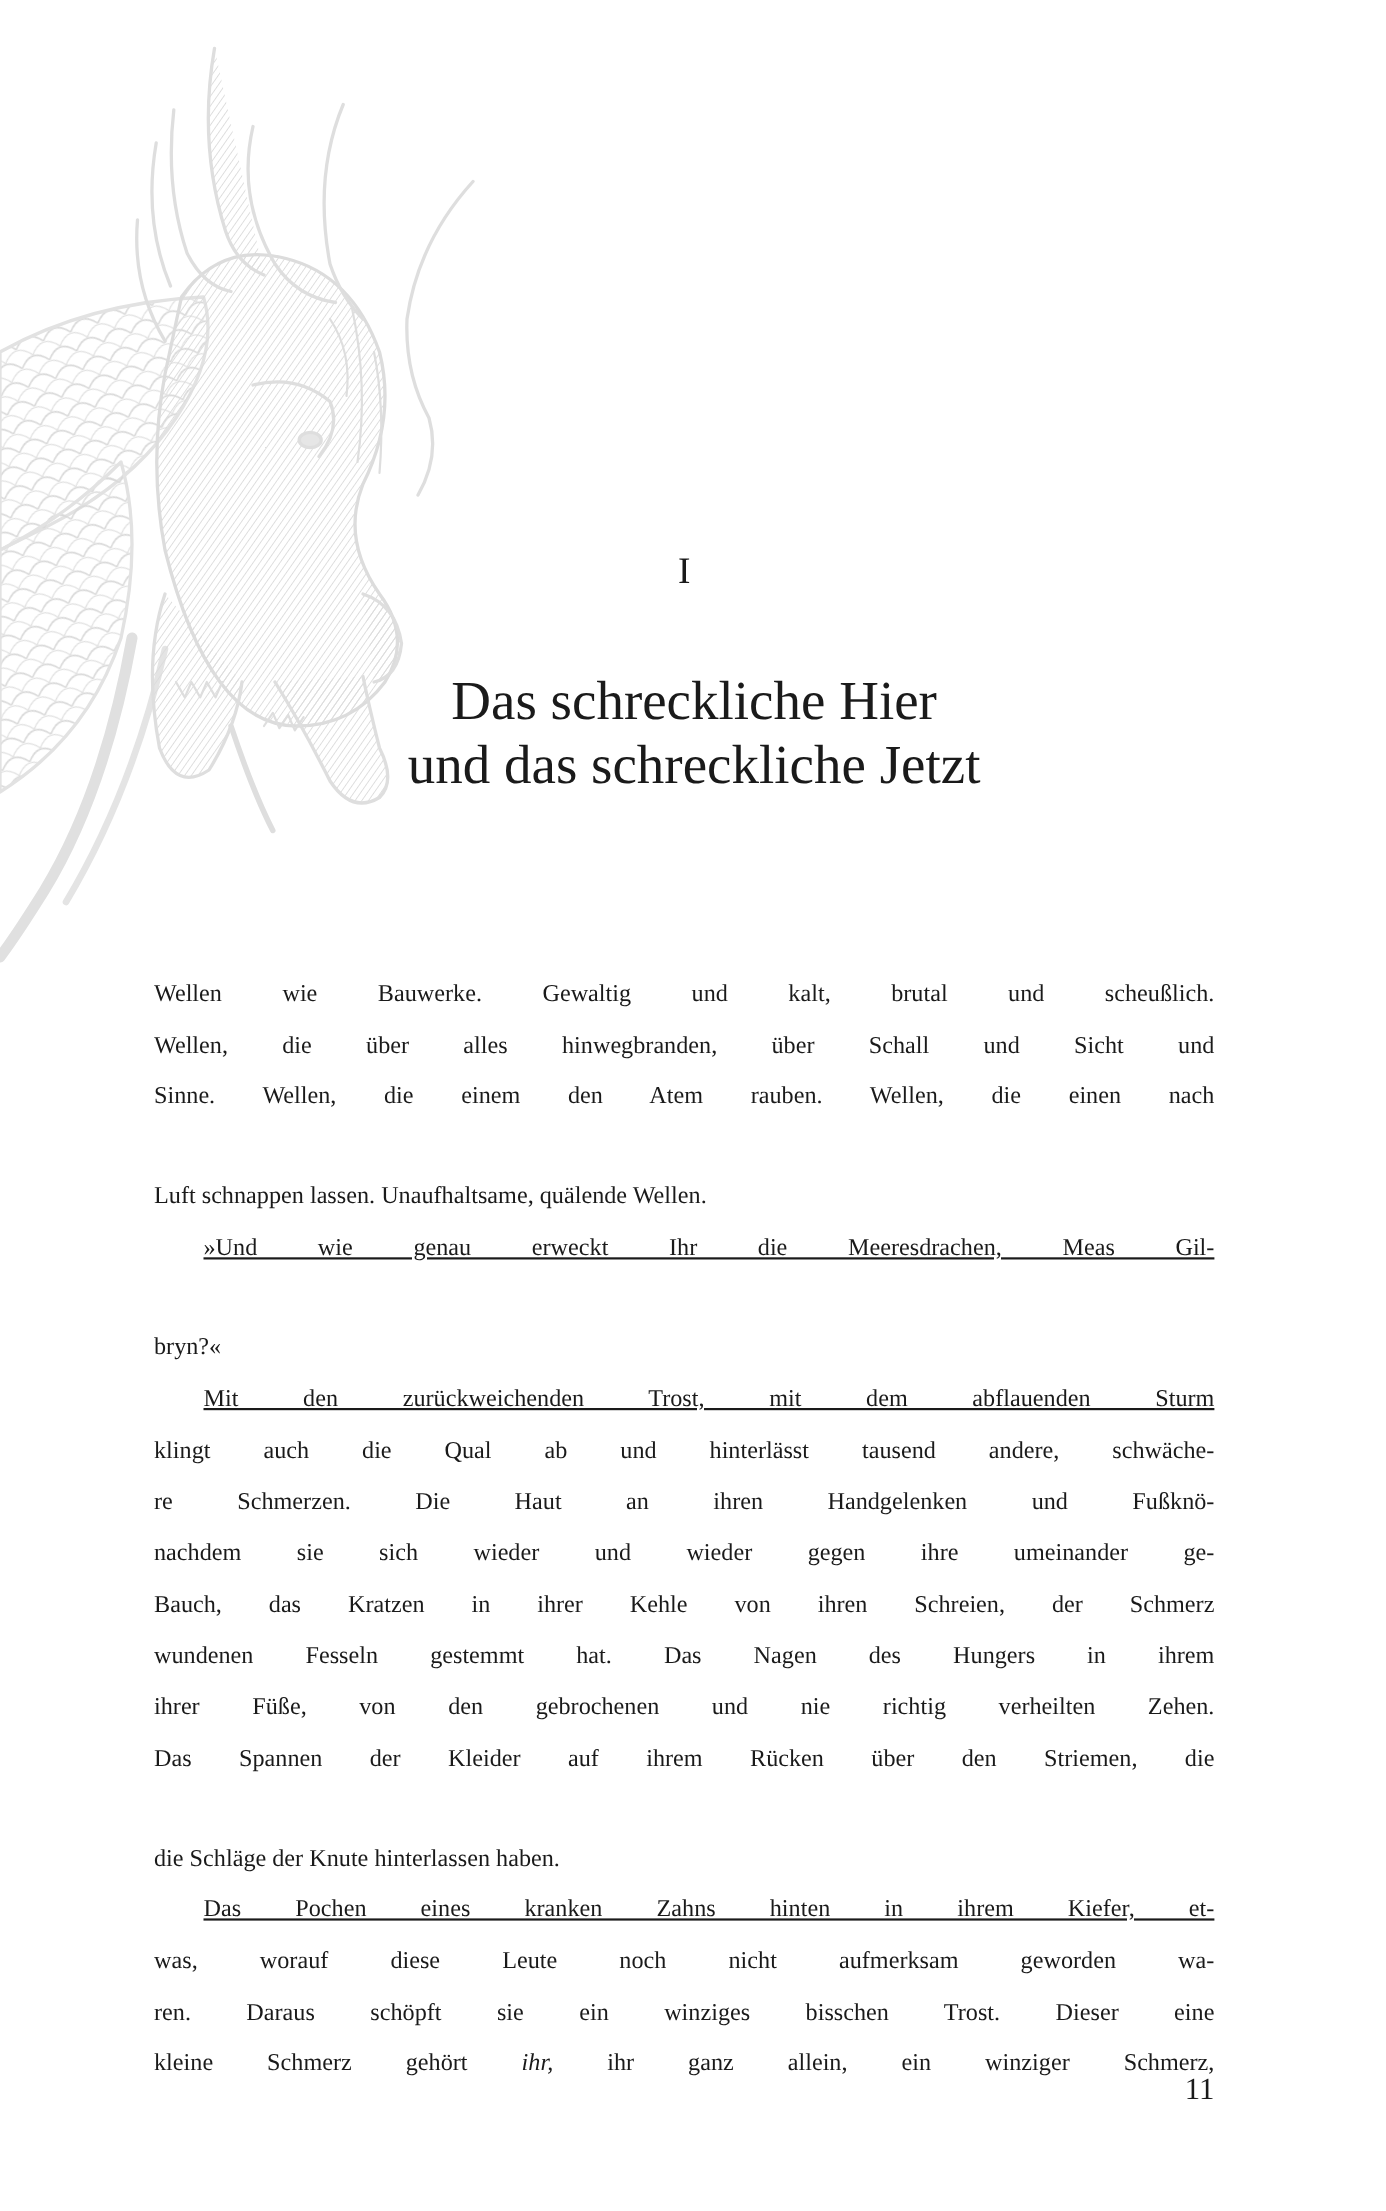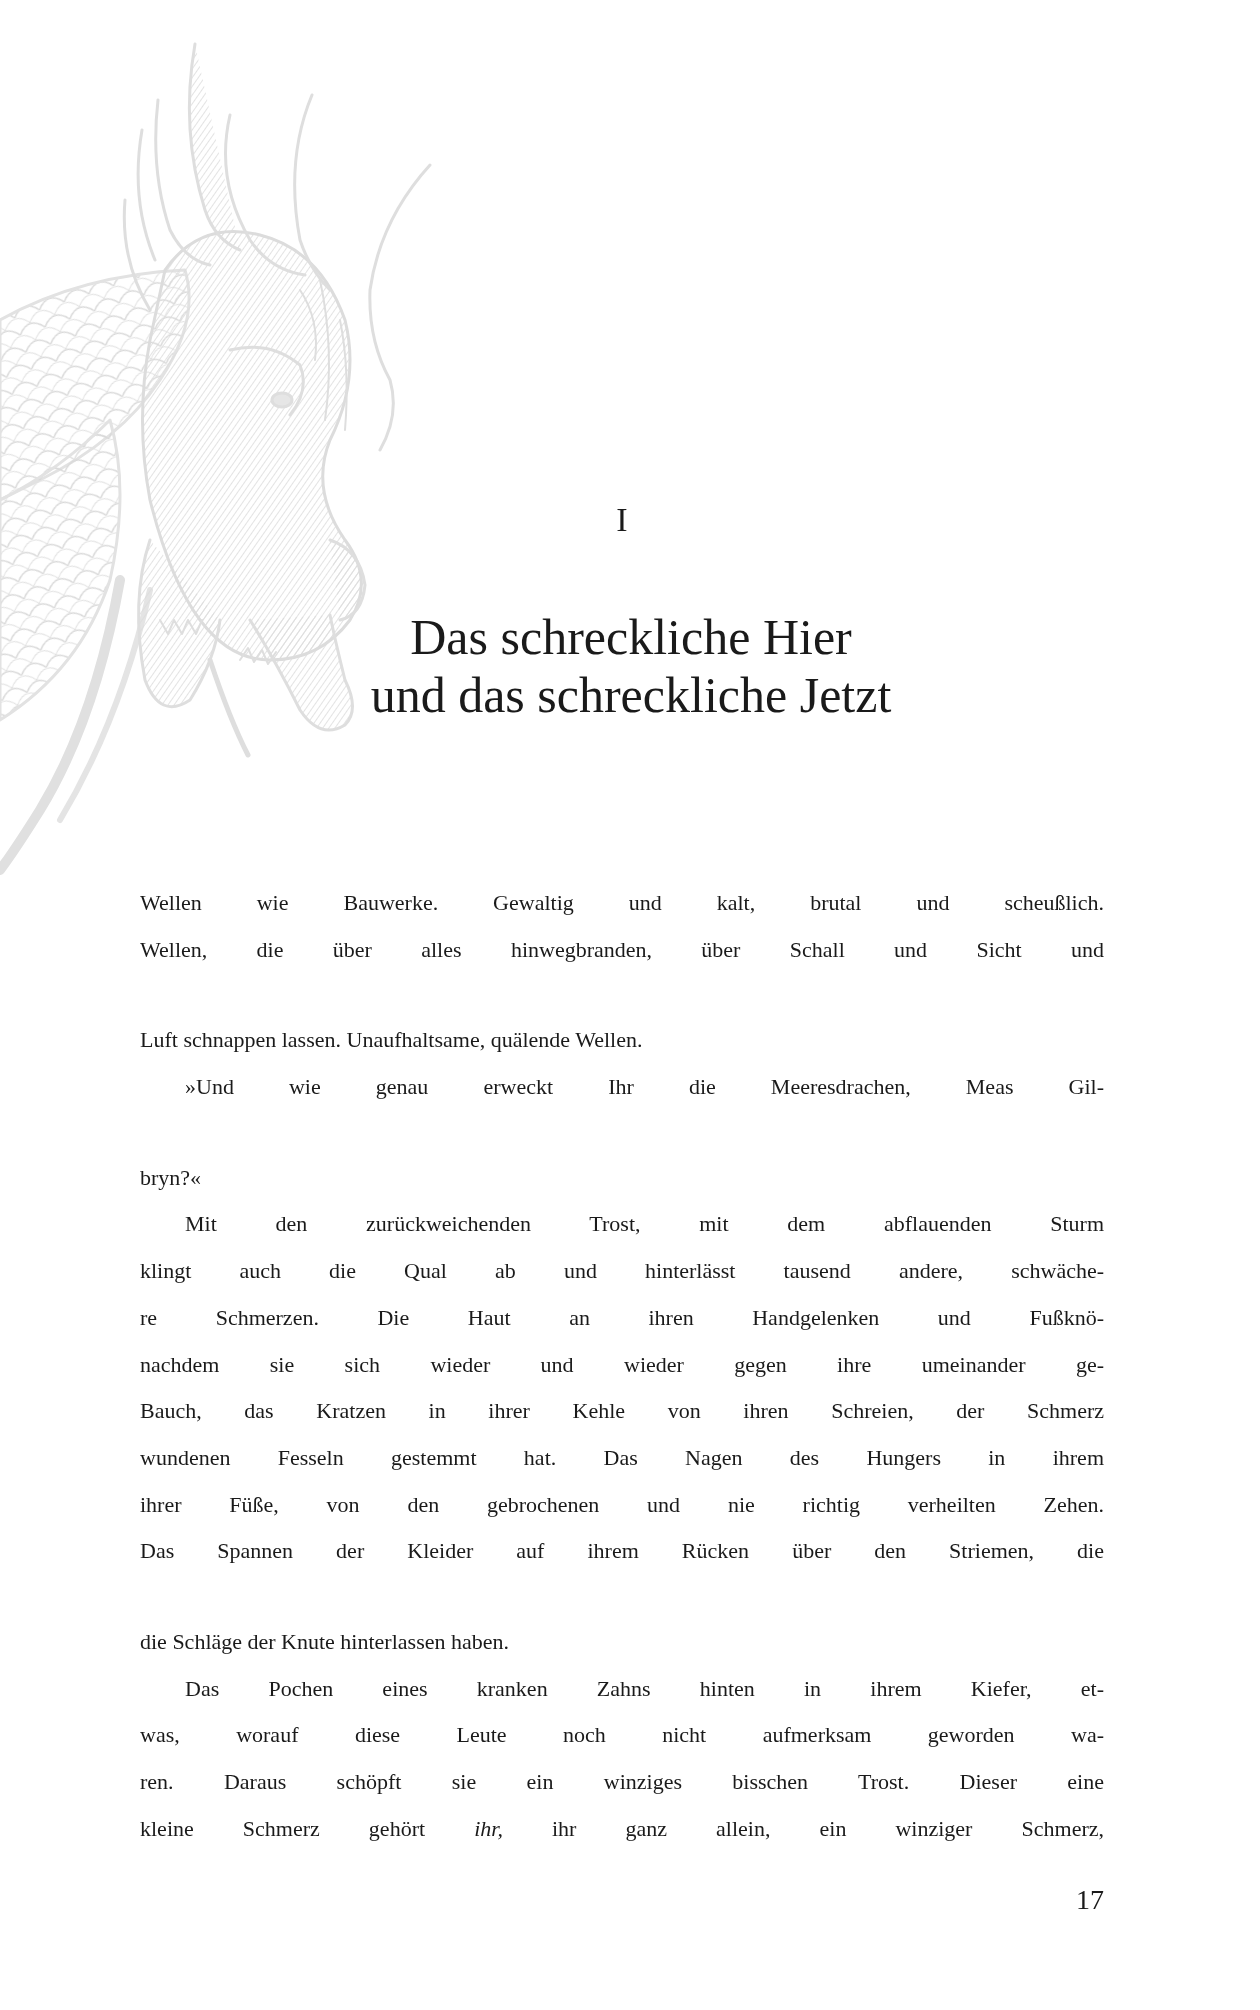--- a/index.html
+++ b/index.html
@@ -73,20 +73,21 @@
     text-align: justify;
     text-align-last: justify;
     overflow: visible;
   }
   .line.last {
     text-align-last: left;
     margin-top: 44px;
   }
   .line.indent {
     padding-left: 45px;
+    text-decoration: underline;
   }
   .line em { font-style: italic; }
 
   
   .page-number {
     position: absolute;
     left: 1060px;
     width: 44px;
     top: 1884px;
     text-align: right;
@@ -151,20 +152,21 @@
   <h1 class="chapter-title">
     <span>Das schreckliche Hier</span>
     <span>und das schreckliche Jetzt</span>
   </h1>
 
   <div class="body-text">
 
     <div>
       <span class="line">Wellen wie Bauwerke. Gewaltig und kalt, brutal und scheußlich.</span>
       <span class="line">Wellen, die über alles hinwegbranden, über Schall und Sicht und</span>
+      <span class="line">Sinne. Wellen, die einem den Atem rauben. Wellen, die einen nach</span>
       <span class="line last">Luft schnappen lassen. Unaufhaltsame, quälende Wellen.</span>
     </div>
 
     <div>
       <span class="line indent">»Und wie genau erweckt Ihr die Meeresdrachen, Meas Gil-</span>
       <span class="line last">bryn?«</span>
     </div>
 
     <div>
       <span class="line indent">Mit den zurückweichenden Trost, mit dem abflauenden Sturm</span>
@@ -180,15 +182,15 @@
 
     <div>
       <span class="line indent">Das Pochen eines kranken Zahns hinten in ihrem Kiefer, et-</span>
       <span class="line">was, worauf diese Leute noch nicht aufmerksam geworden wa-</span>
       <span class="line">ren. Daraus schöpft sie ein winziges bisschen Trost. Dieser eine</span>
       <span class="line"><span>kleine Schmerz gehört </span><em>ihr,</em><span> ihr ganz allein, ein winziger Schmerz,</span></span>
     </div>
 
   </div>
 
-  <div class="page-number">17</div>
+  <div class="page-number">11</div>
 
 </div>
 
 </body></html>

